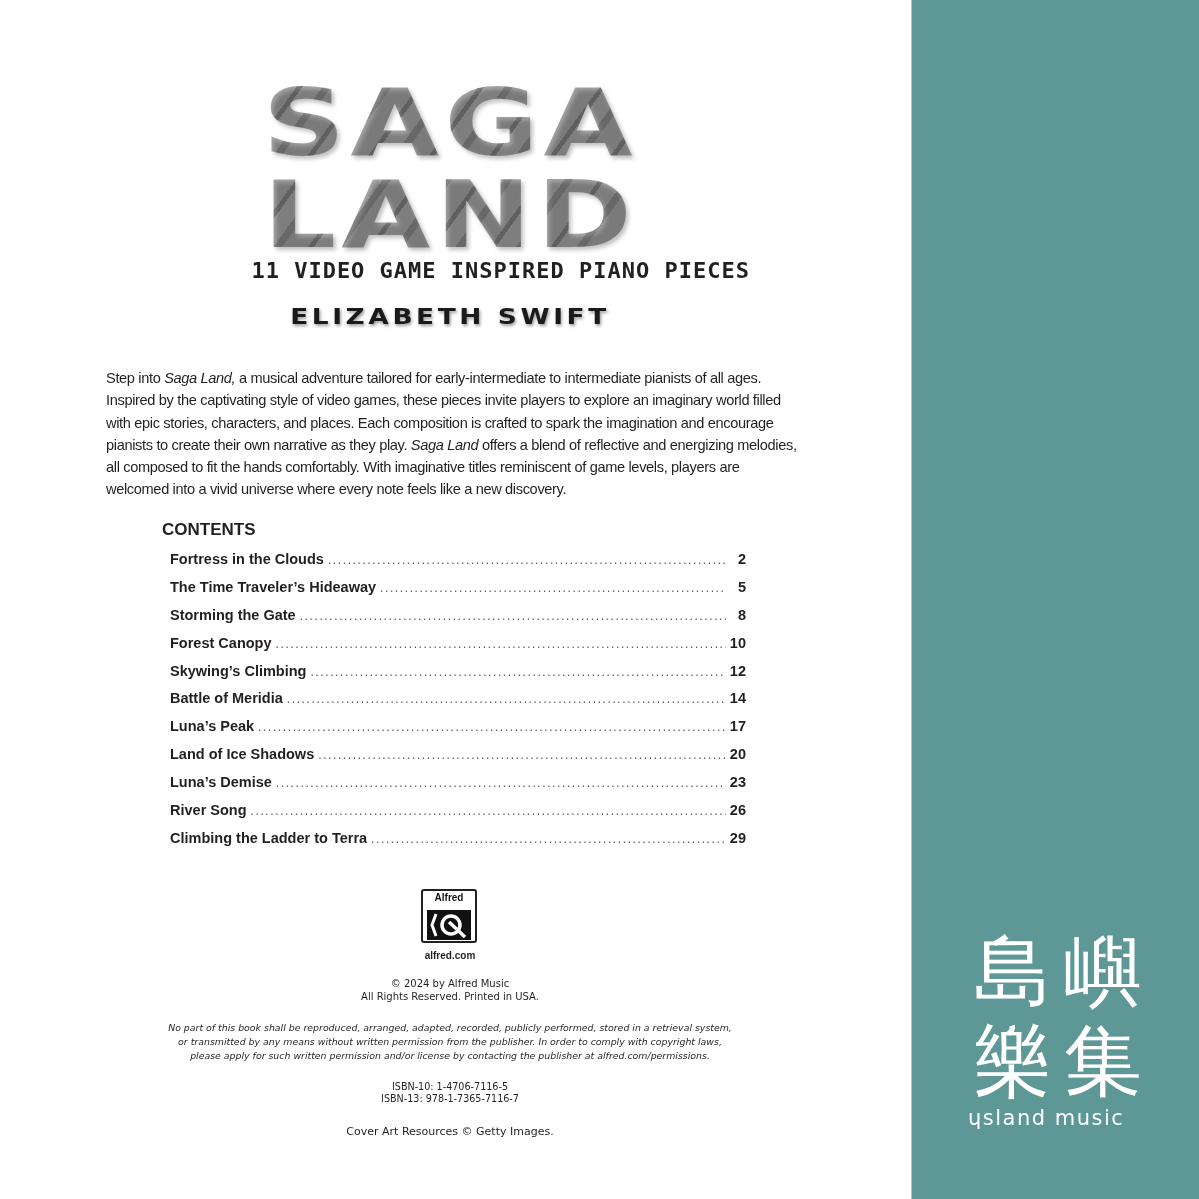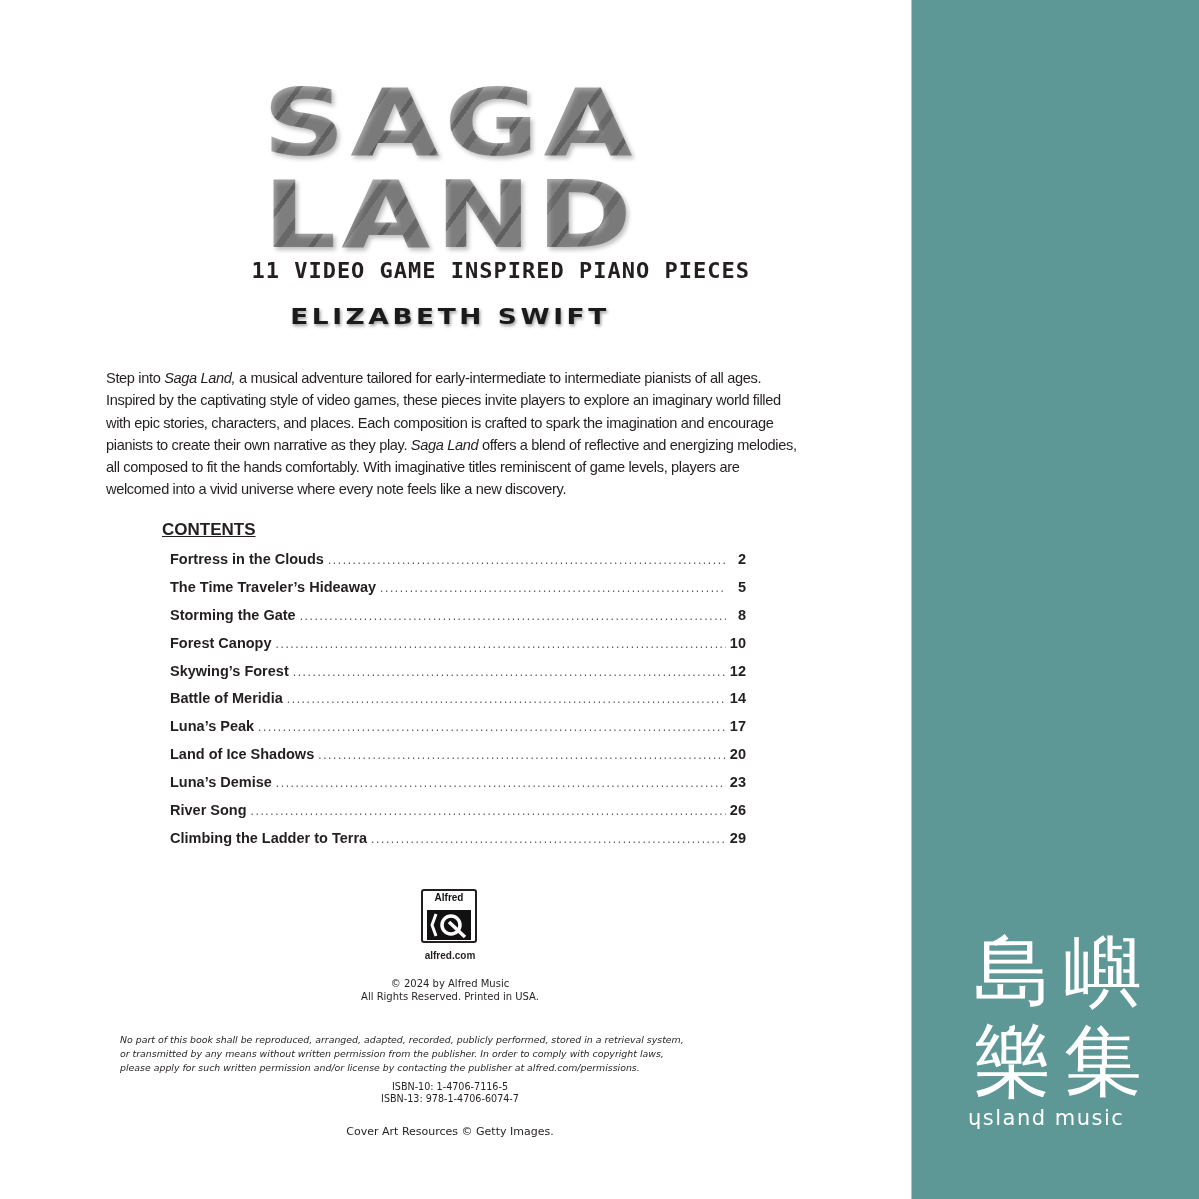--- a/index.html
+++ b/index.html
@@ -46,21 +46,21 @@
       position: absolute; left: 106px; top: 367px; width: 700px;
       font-family: "Liberation Sans Narrow", "Liberation Sans", sans-serif;
       font-size: 14.6px; line-height: 22.3px; color: #231f20;
       letter-spacing: -0.35px;
     }
     .description p { margin: 0; }
     .description em { font-style: italic; }
 
     .contents-heading {
       position: absolute; left: 162px; top: 520px;
-      font-weight: bold; font-size: 17px; color: #231f20; text-decoration: underline;
+      font-weight: bold; font-size: 17px; color: #231f20;
     }
     .toc { position: absolute; left: 162px; top: 551px; width: 584px; }
     .toc-row {
       display: flex; align-items: baseline; height: 27.9px;
       font-weight: bold; font-size: 14.5px; color: #231f20; margin-left: 8px;
     }
     .toc-title { white-space: nowrap; padding-right: 4px; }
     .toc-dots {
       flex: 1; overflow: hidden; white-space: nowrap; color: #555;
       font-weight: normal; font-size: 12px; letter-spacing: 1.6px;
@@ -79,23 +79,23 @@
     .logo-url {
       position: absolute; left: 400px; top: 950px; width: 100px; text-align: center;
       font-weight: bold; font-size: 10px; color: #231f20;
     }
 
     .copyright {
       position: absolute; left: 300px; top: 977px; width: 300px; text-align: center;
       font-family: "DejaVu Sans", sans-serif; font-size: 10px; line-height: 13px; color: #231f20;
     }
     .legal {
-      position: absolute; left: 120px; top: 1021px; width: 660px; 
+      position: absolute; left: 120px; top: 1021px; width: 660px; text-align: center;
       font-family: "DejaVu Sans", sans-serif; font-style: italic;
-      font-size: 9.4px; line-height: 14px; color: #231f20; margin-top: 12px;
+      font-size: 9.4px; line-height: 14px; color: #231f20;
     }
     .isbn {
       position: absolute; left: 300px; top: 1081px; width: 300px; text-align: center;
       font-family: "DejaVu Sans", sans-serif; font-size: 9.6px; line-height: 12px; color: #231f20;
     }
     .credits {
       position: absolute; left: 300px; top: 1125px; width: 300px; text-align: center;
       font-family: "DejaVu Sans", sans-serif; font-size: 11px; color: #231f20;
     }
 
@@ -143,21 +143,21 @@
         <span class="toc-title">Storming the Gate</span>
         <span class="toc-dots">..........................................................................................................................</span>
         <span class="toc-page">8</span>
       </div>
     <div class="toc-row">
         <span class="toc-title">Forest Canopy</span>
         <span class="toc-dots">..........................................................................................................................</span>
         <span class="toc-page">10</span>
       </div>
     <div class="toc-row">
-        <span class="toc-title">Skywing’s Forest</span>
+        <span class="toc-title">Skywing’s Climbing</span>
         <span class="toc-dots">..........................................................................................................................</span>
         <span class="toc-page">12</span>
       </div>
     <div class="toc-row">
         <span class="toc-title">Battle of Meridia</span>
         <span class="toc-dots">..........................................................................................................................</span>
         <span class="toc-page">14</span>
       </div>
     <div class="toc-row">
         <span class="toc-title">Luna’s Peak</span>
@@ -205,21 +205,21 @@
   </div>
 
   <div class="legal">
     <div>No part of this book shall be reproduced, arranged, adapted, recorded, publicly performed, stored in a retrieval system,</div>
     <div>or transmitted by any means without written permission from the publisher. In order to comply with copyright laws,</div>
     <div>please apply for such written permission and/or license by contacting the publisher at alfred.com/permissions.</div>
   </div>
 
   <div class="isbn">
     <div>ISBN-10: 1-4706-7116-5</div>
-    <div>ISBN-13: 978-1-4706-6074-7</div>
+    <div>ISBN-13: 978-1-7365-7116-7</div>
   </div>
 
   <div class="credits">Cover Art Resources © Getty Images.</div>
 </div>
 
 <div class="sidebar-edge"></div>
 <div class="sidebar">
 </div>
 <div class="brand">
   <div class="brand-chars">

